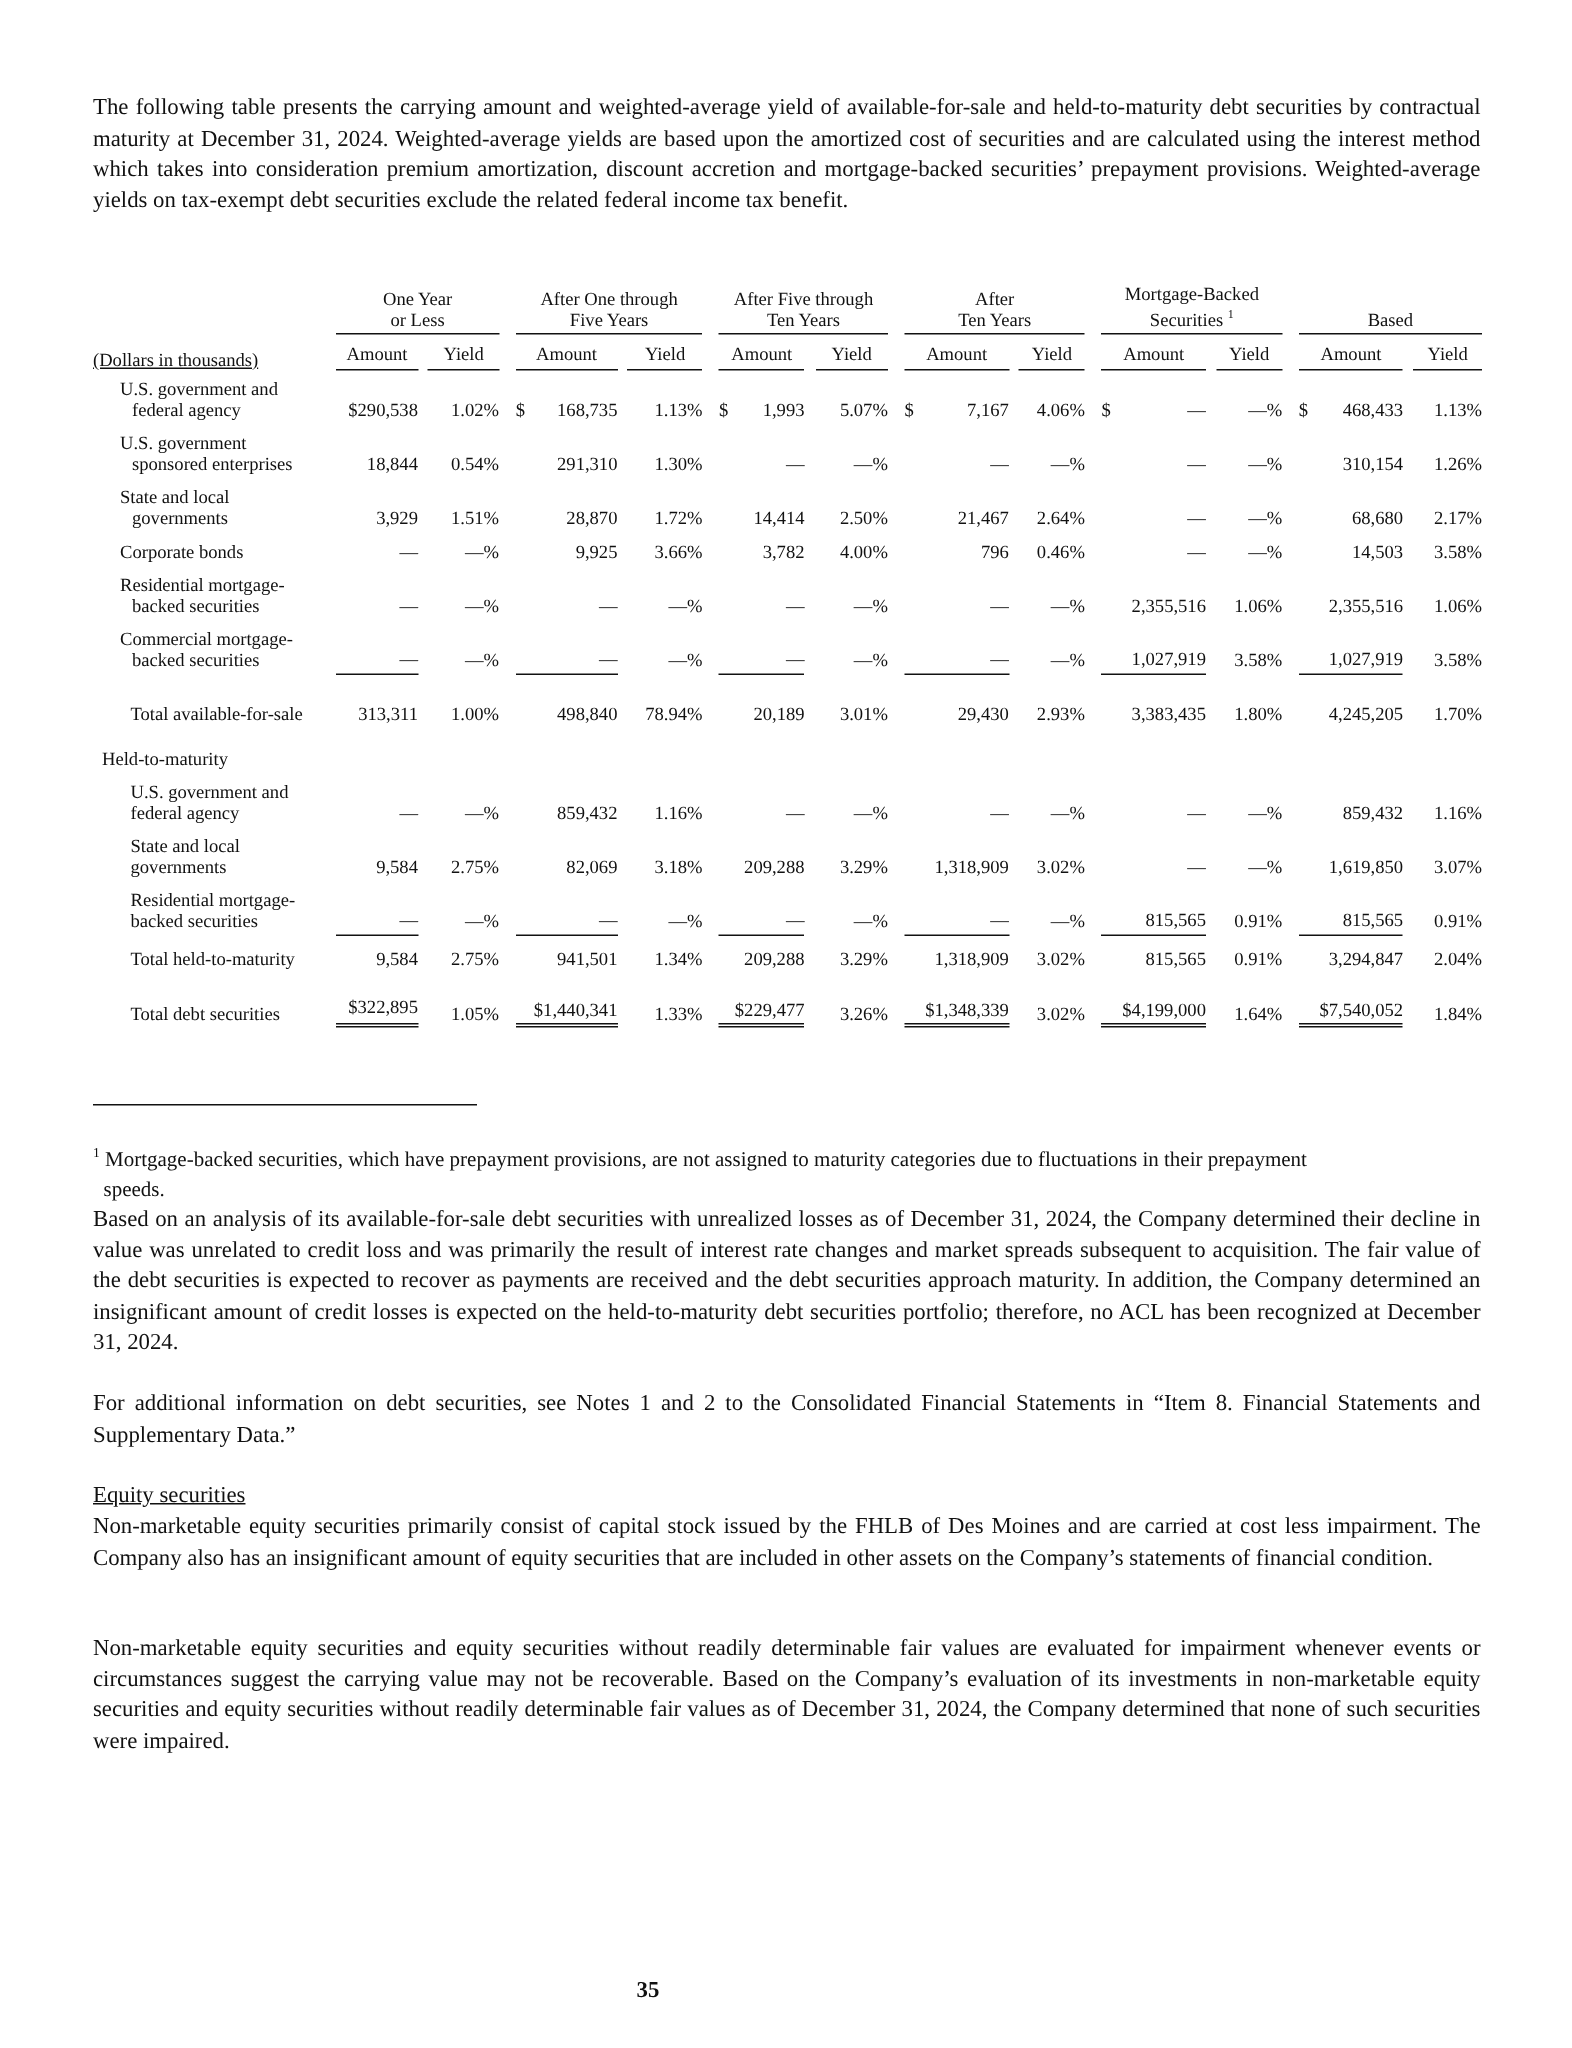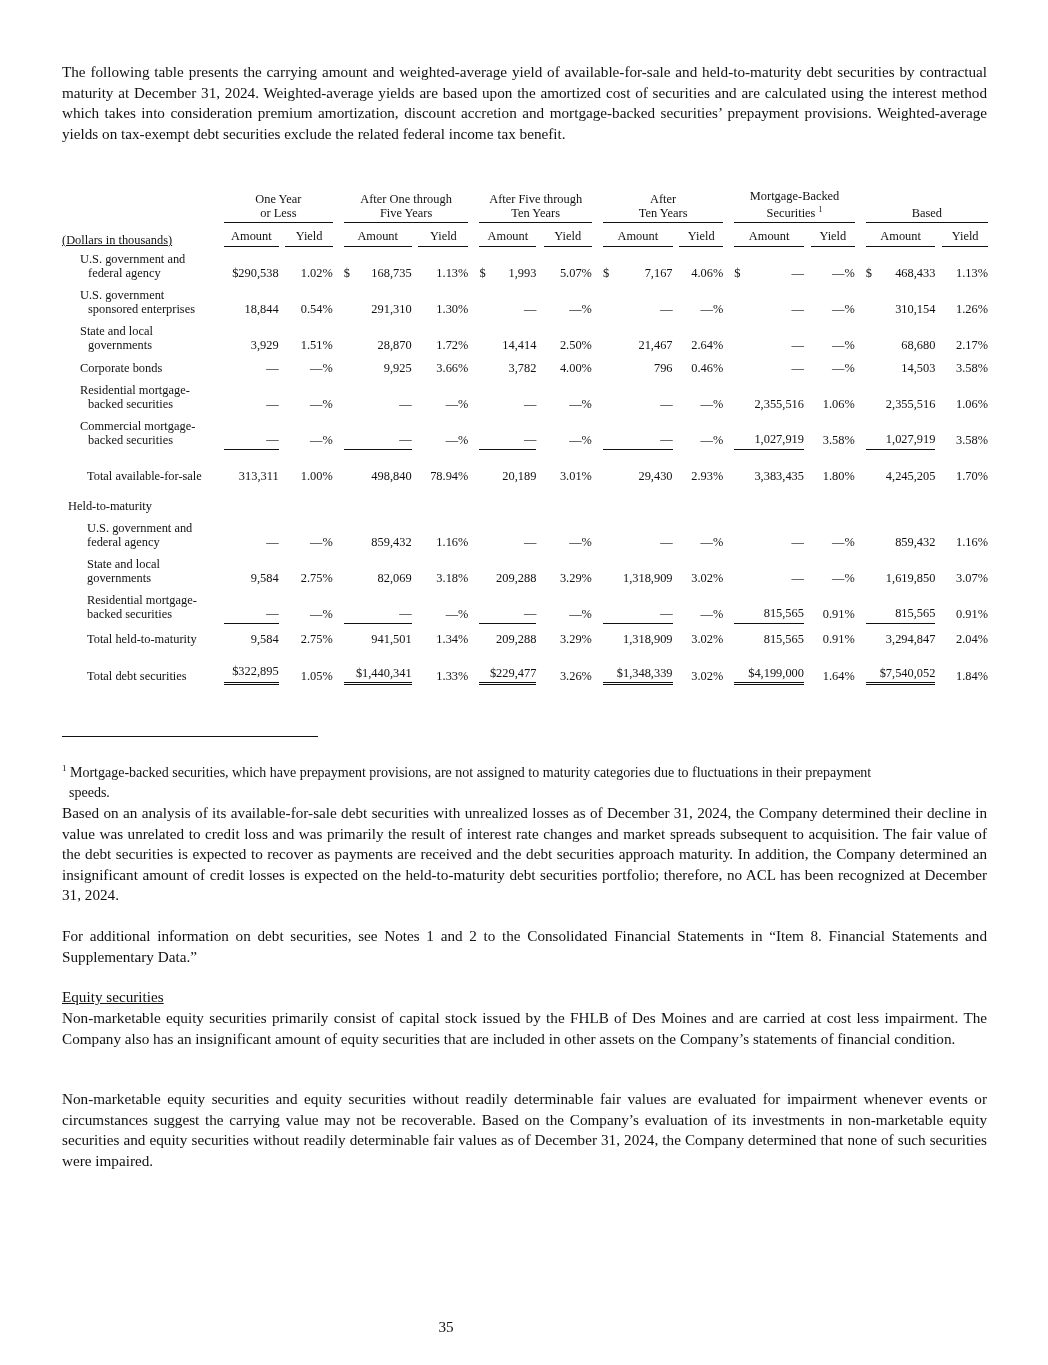--- a/index.html
+++ b/index.html
@@ -30,21 +30,21 @@
   .fn-line { position: absolute; left: 62px; top: 736px; width: 256px; border-top: 1px solid #111; }
   .footnote { position: absolute; left: 62px; top: 742px; width: 925px; font-size: 14px; line-height: 20px; text-align: justify; margin-top: 16px; }
   .footnote sup { font-size: 9px; vertical-align: 6px; }
   .fn-cont { padding-left: 7px; }
   .para2 { position: absolute; left: 62px; top: 803px; width: 925px; }
   .para3 { position: absolute; left: 62px; top: 926px; width: 925px; }
   .eq-head { position: absolute; left: 62px; top: 988px; width: 925px; }
   .eq-head span { text-decoration: underline; }
   .para4 { position: absolute; left: 62px; top: 1008px; width: 925px; }
   .para5 { position: absolute; left: 62px; top: 1089px; width: 925px; }
-  .pagenum { position: absolute; left: 14px; width: 864px; top: 1318px; text-align: center; font-size: 15.2px; }
+  .pagenum { position: absolute; left: 0; width: 864px; top: 1318px; text-align: center; font-size: 15.2px; font-weight: bold; }
   sup.fnref { font-size: 8px; vertical-align: 5px; }
 </style>
 </head>
 <body>
 
 <p class="body intro">The following table presents the carrying amount and weighted-average yield of available-for-sale and held-to-maturity debt securities by contractual maturity at December 31, 2024.  Weighted-average yields are based upon the amortized cost of securities and are calculated using the interest method which takes into consideration premium amortization, discount accretion and mortgage-backed securities’ prepayment provisions.  Weighted-average yields on tax-exempt debt securities exclude the related federal income tax benefit.</p>
 
 <table class="fin" id="fin">
   <colgroup>
     <col style="width:166px">

